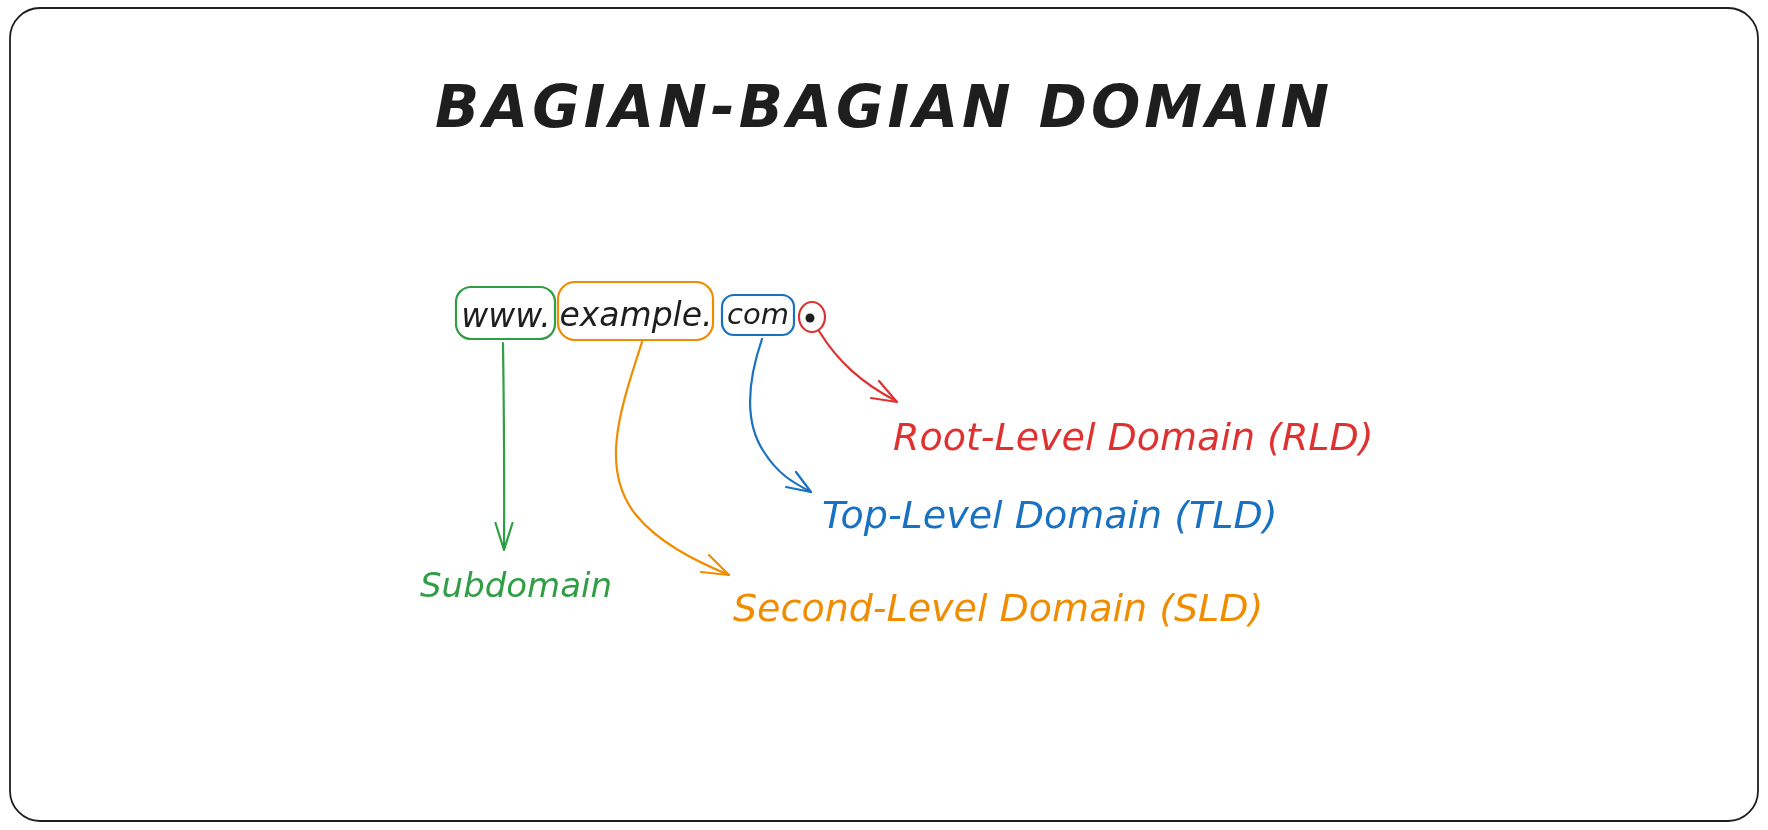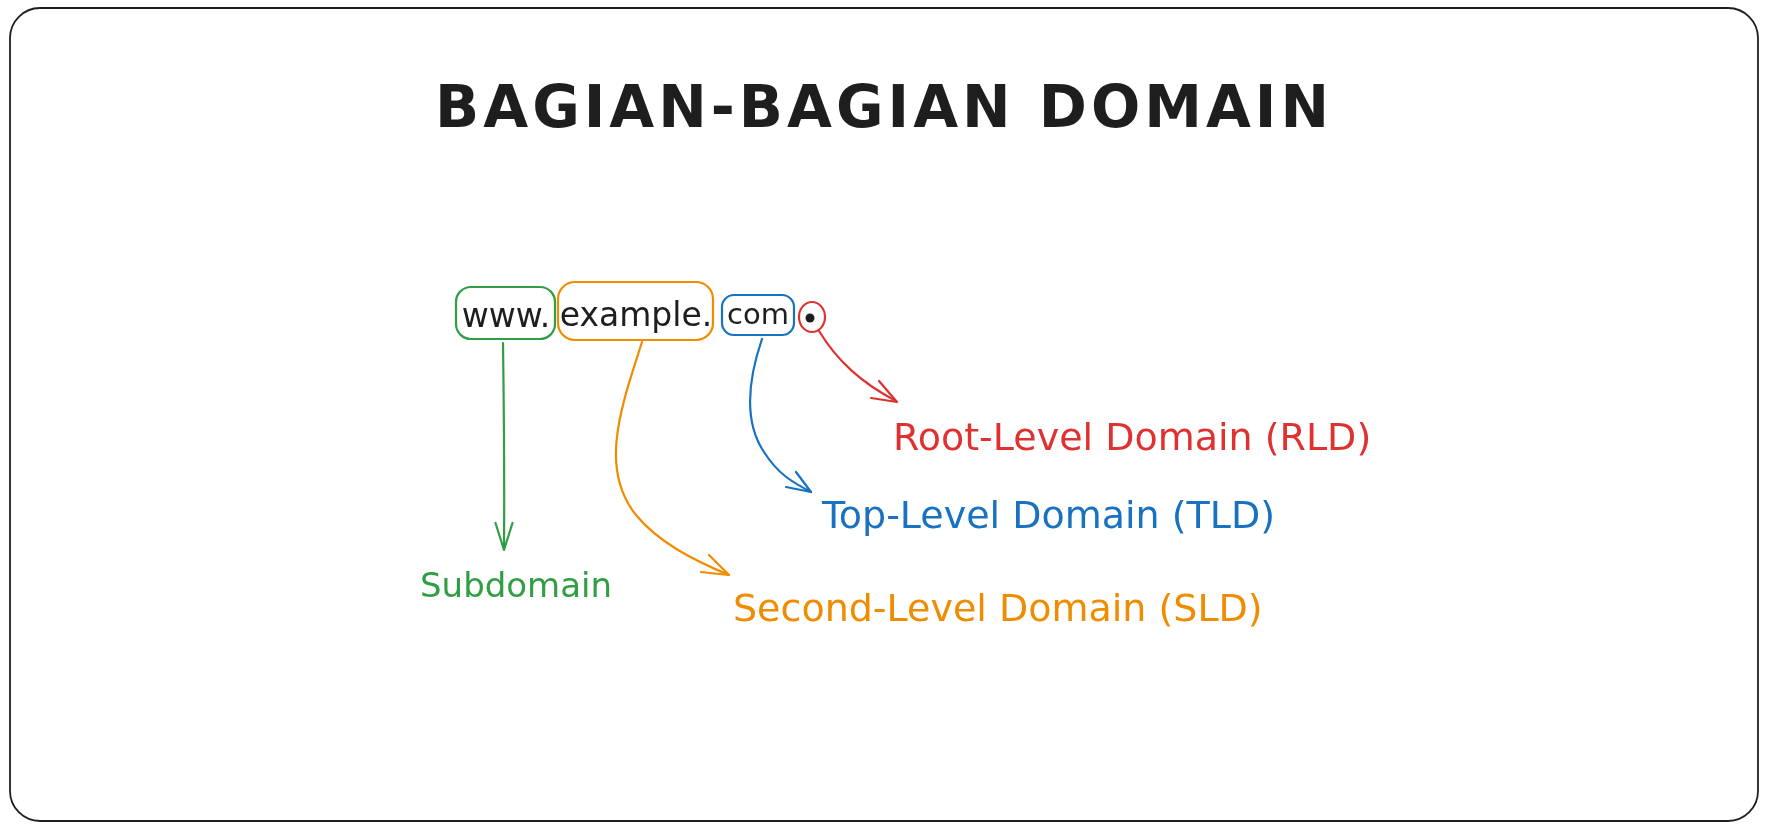--- a/index.html
+++ b/index.html
@@ -8,20 +8,21 @@
     background: #ffffff;
     width: 1768px;
     height: 830px;
     overflow: hidden;
   }
   .stage {
     position: relative;
     width: 1768px;
     height: 714px;
     background: #ffffff;
+    font-style: italic;
   }
   svg { display: block; }
   text {
     font-family: "DejaVu Sans", cursive;
   }
   .title-text {
     font-size: 58px;
     font-weight: bold;
     letter-spacing: 4px;
   }

